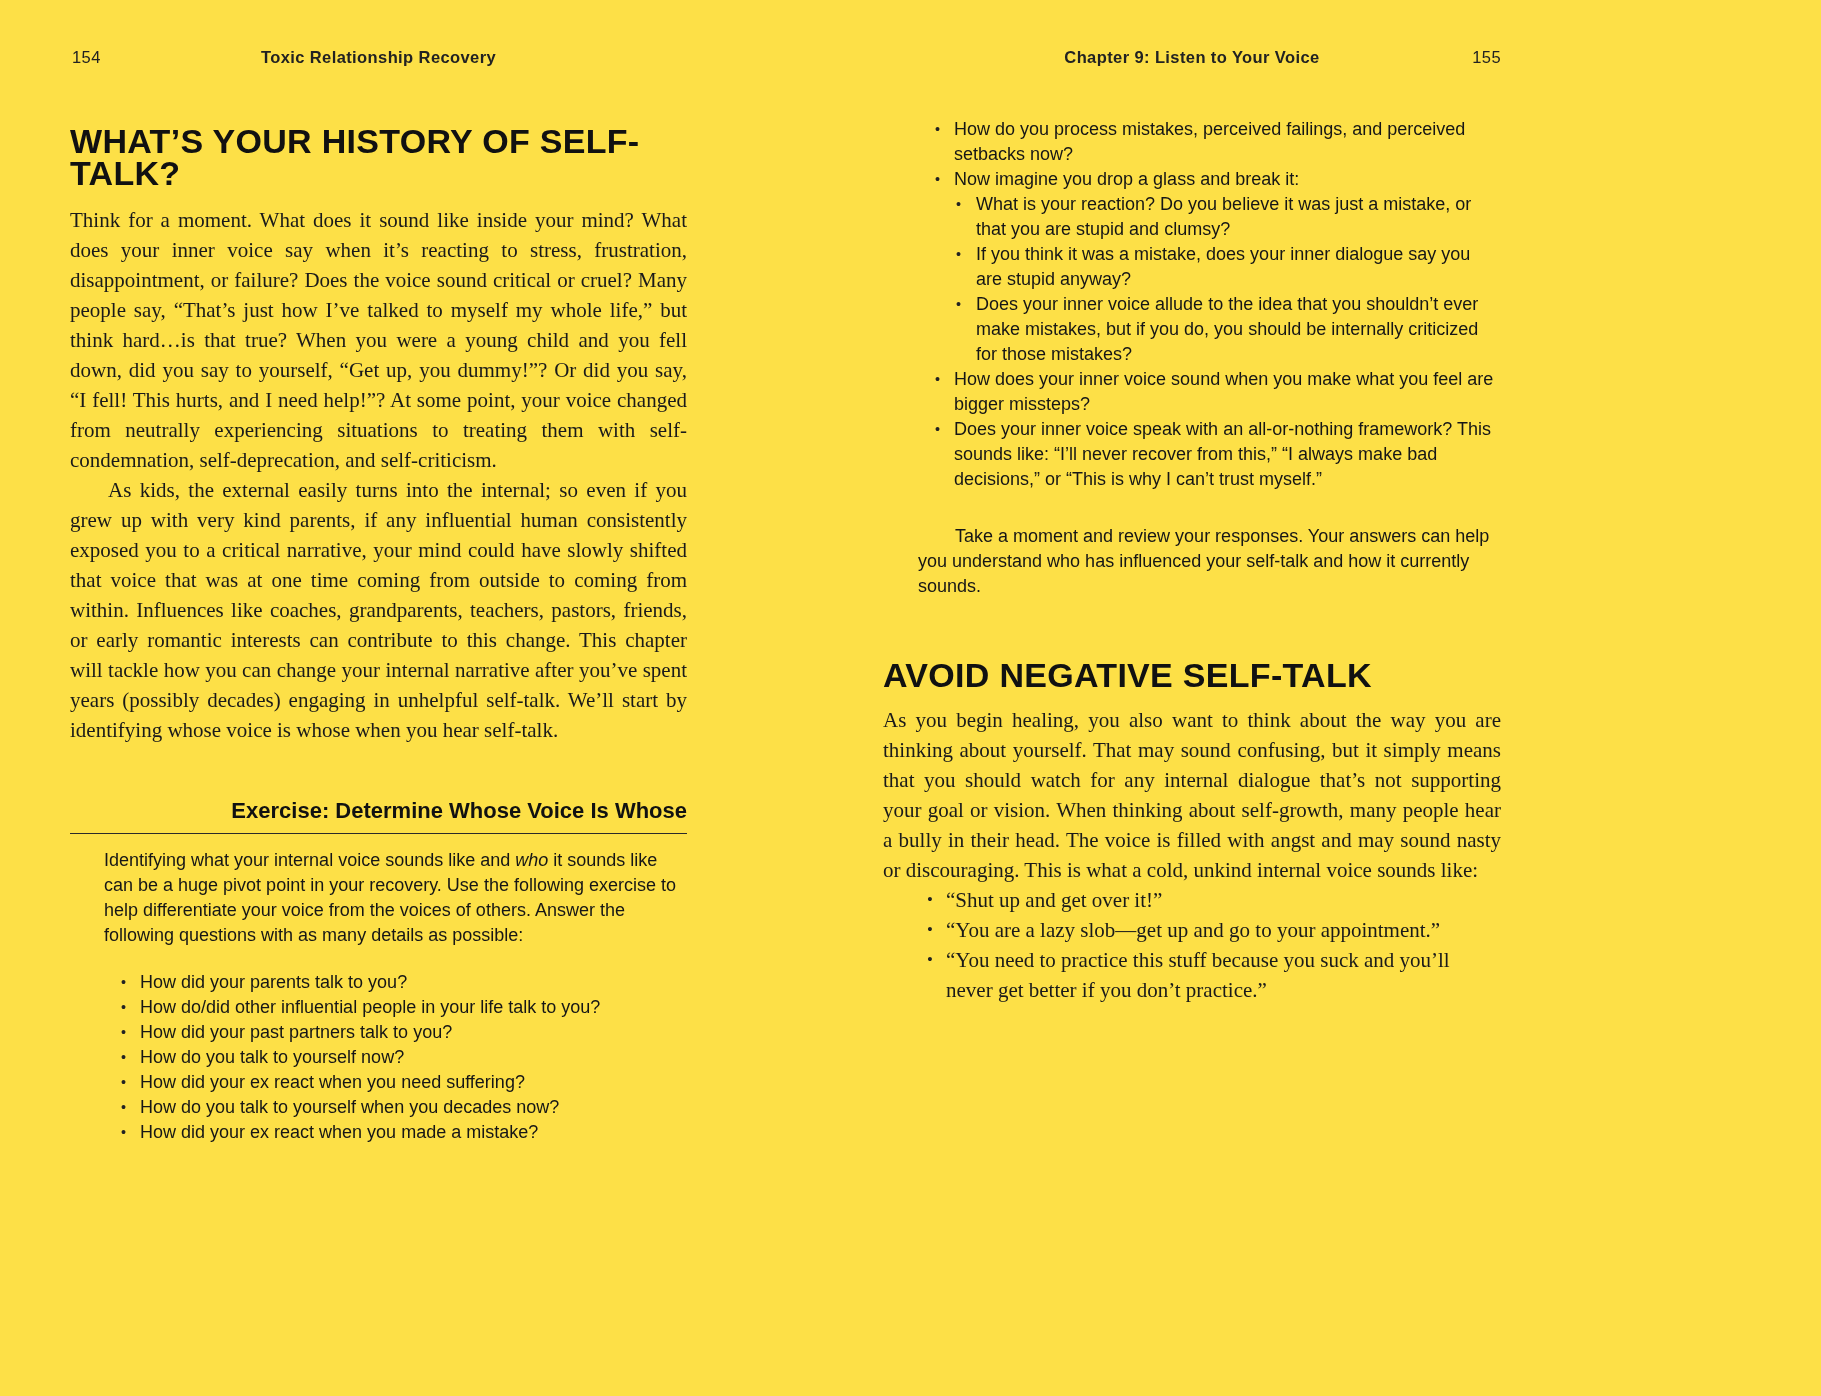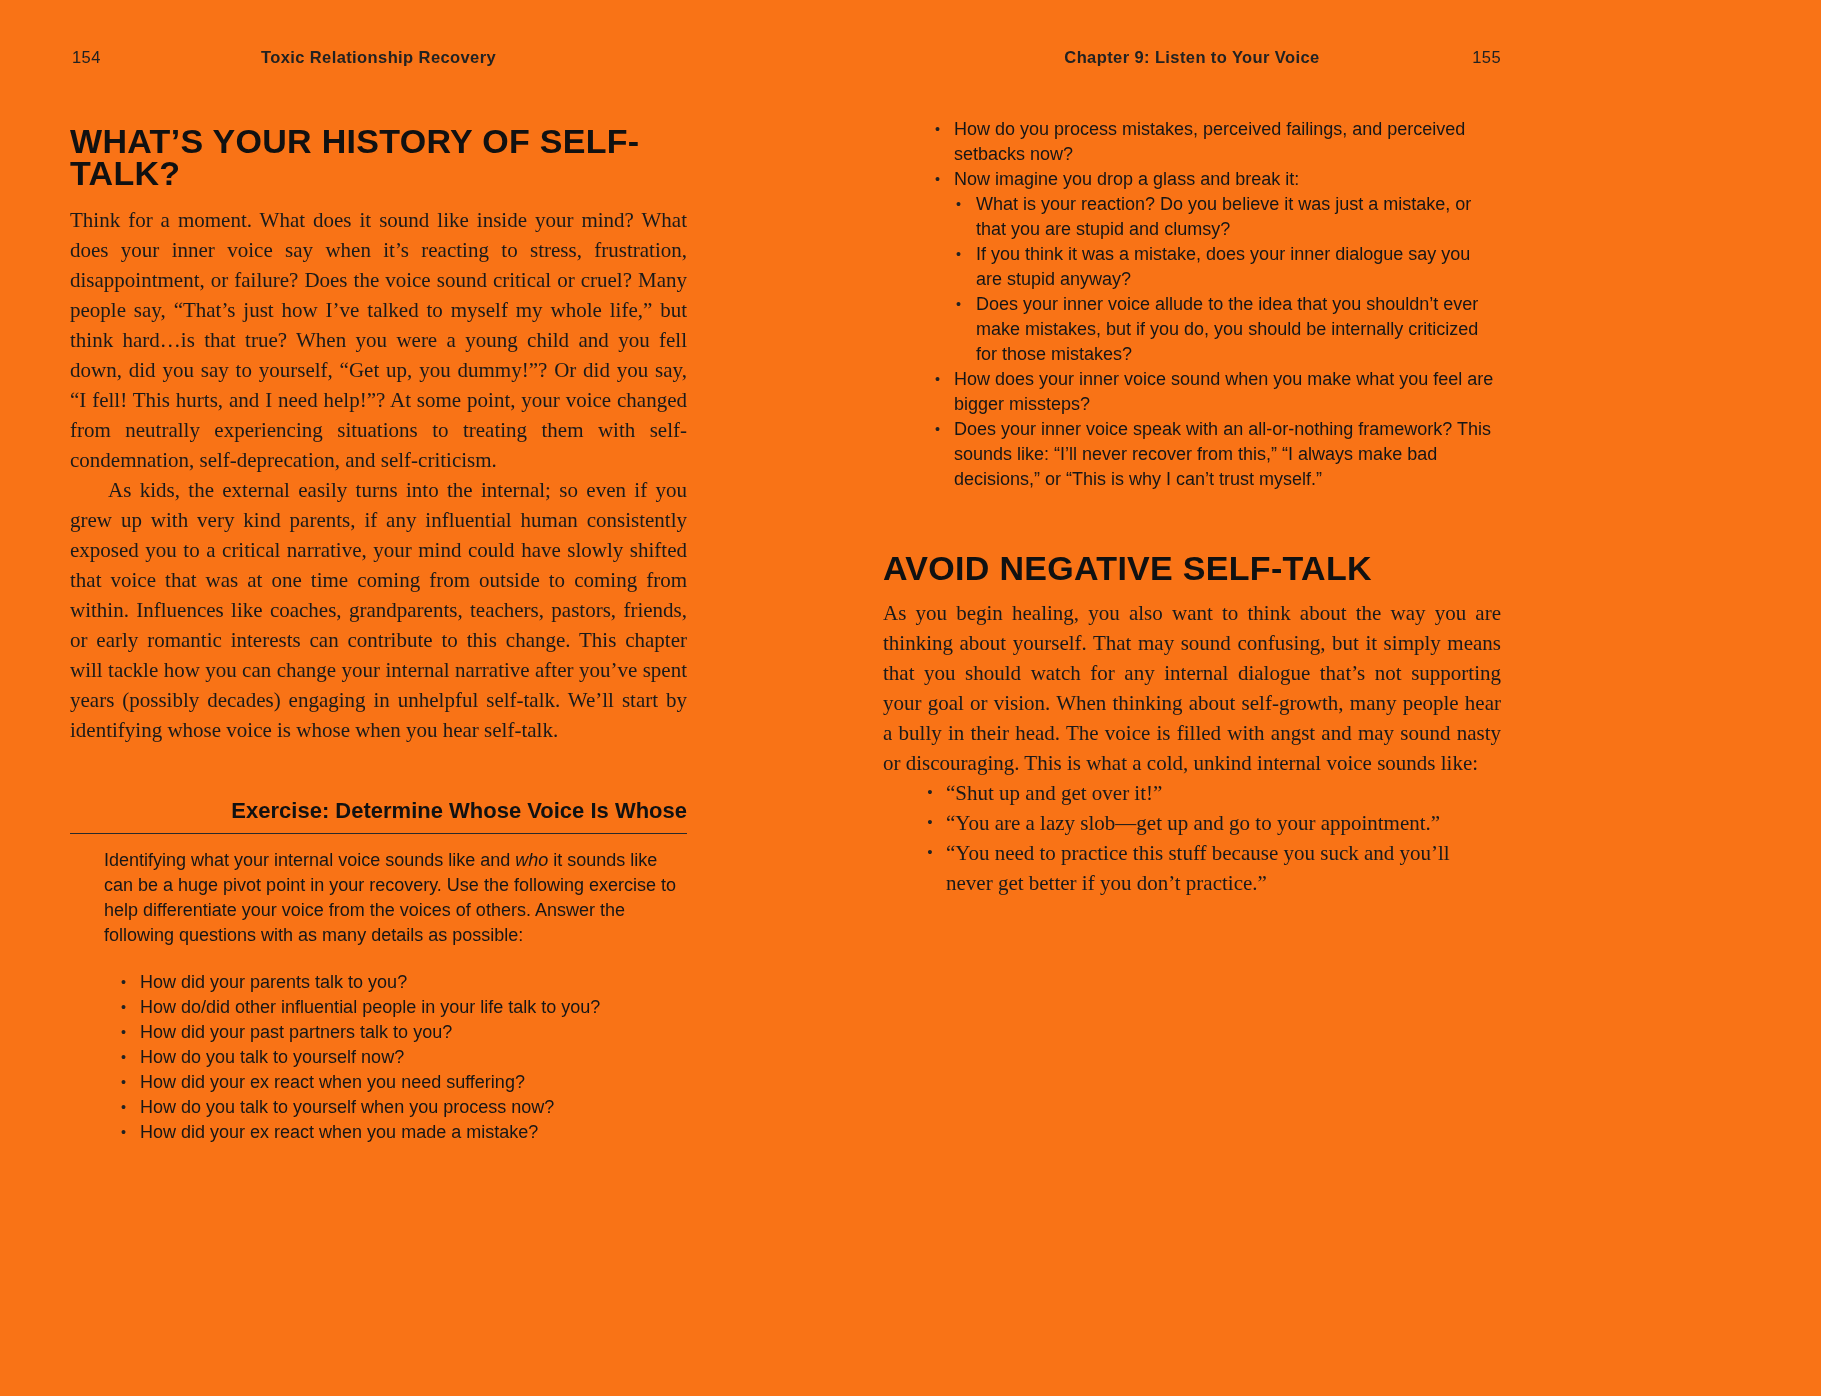--- a/index.html
+++ b/index.html
@@ -9,21 +9,21 @@
     height: 1396px;
     position: relative;
     color: #1a1a1a;
     font-family: "Liberation Serif", serif;
     overflow: hidden;
   }
   .spread {
     position: relative;
     width: 1821px;
     height: 1396px;
-    background: #f97316;
+    background: #fde047;
   }
   .page { position: absolute; top: 0; }
   .page.left  { left: 70px;  width: 617px; }
   .page.right { left: 883px; width: 618px; }
 
   .pg-header {
     position: relative;
     margin-top: 48px;
     height: 21px;
     font-family: "Liberation Sans", sans-serif;
@@ -142,21 +142,21 @@
 
     <div class="ex-body">
       <p class="sans"><span>Identifying what your internal voice sounds like and </span><em>who</em><span> it sounds like can be a huge pivot point in your recovery. Use the following exercise to help differentiate your voice from the voices of others. Answer the following questions with as many details as possible:</span></p>
 
       <ul class="blist sans q-list">
         <li>How did your parents talk to you?</li>
         <li>How do/did other influential people in your life talk to you?</li>
         <li>How did your past partners talk to you?</li>
         <li>How do you talk to yourself now?</li>
         <li>How did your ex react when you need suffering?</li>
-        <li>How do you talk to yourself when you process now?</li>
+        <li>How do you talk to yourself when you decades now?</li>
         <li>How did your ex react when you made a mistake?</li>
       </ul>
     </div>
   </section>
 
   <section class="page right">
     <header class="pg-header">
       <span class="running">Chapter 9: Listen to Your Voice</span>
       <span class="pg-num num-right">155</span>
     </header>
@@ -168,20 +168,21 @@
         <ul class="sub">
           <li>What is your reaction? Do you believe it was just a mistake, or that you are stupid and clumsy?</li>
           <li>If you think it was a mistake, does your inner dialogue say you are stupid anyway?</li>
           <li>Does your inner voice allude to the idea that you shouldn’t ever make mistakes, but if you do, you should be internally criticized for those mistakes?</li>
         </ul>
       </li>
       <li>How does your inner voice sound when you make what you feel are bigger missteps?</li>
       <li>Does your inner voice speak with an all-or-nothing framework? This sounds like: “I’ll never recover from this,” “I always make bad decisions,” or “This is why I can’t trust myself.”</li>
     </ul>
 
+    <p class="sans closing">Take a moment and review your responses. Your answers can help you understand who has influenced your self-talk and how it currently sounds.</p>
 
     <h1 class="sec-head second">AVOID NEGATIVE SELF-TALK</h1>
 
     <p class="serif just">As you begin healing, you also want to think about the way you are thinking about yourself. That may sound confusing, but it simply means that you should watch for any internal dialogue that’s not supporting your goal or vision. When thinking about self-growth, many people hear a bully in their head. The voice is filled with angst and may sound nasty or discouraging. This is what a cold, unkind internal voice sounds like:</p>
 
     <ul class="blist serif quotes">
       <li>“Shut up and get over it!”</li>
       <li>“You are a lazy slob—get up and go to your appointment.”</li>
       <li>“You need to practice this stuff because you suck and you’ll never get better if you don’t practice.”</li>
     </ul>

